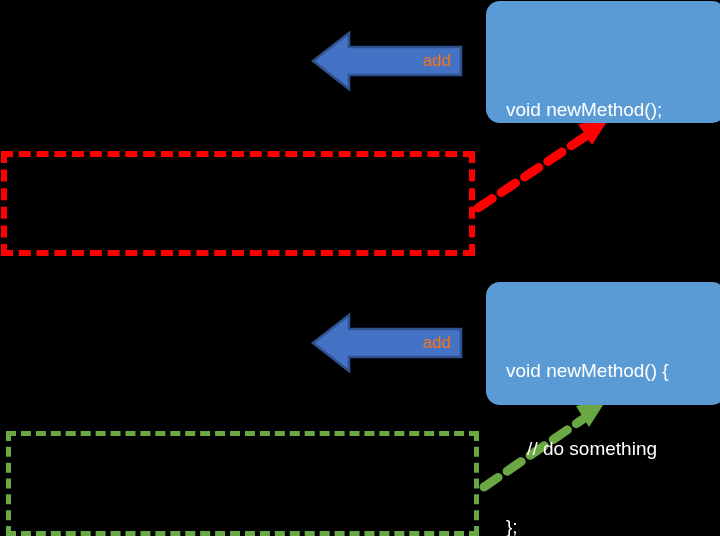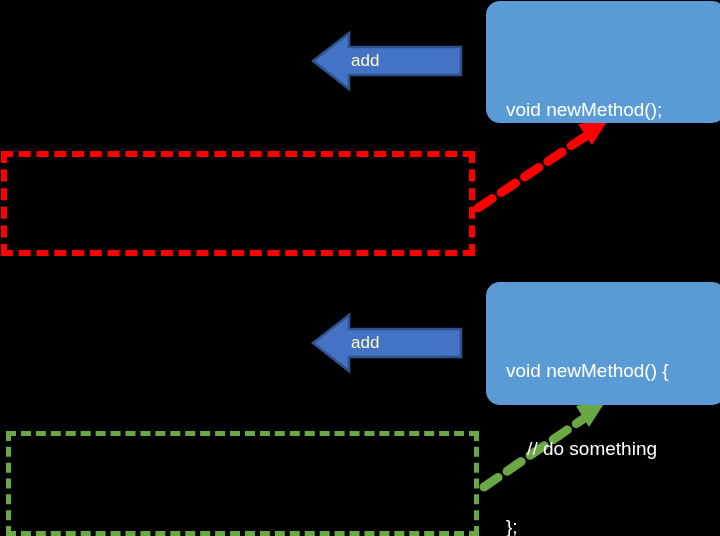--- a/index.html
+++ b/index.html
@@ -41,23 +41,23 @@
   }
   .code-line {
     display: block;
   }
   .arrow-svg {
     position: absolute;
     overflow: visible;
   }
   .arrow-label {
     position: absolute;
-    color: #fef9c3;
+    color: #f97316;
     font-size: 17px;
-    text-align: left;
+    text-align: right;
     width: 100px;
     pointer-events: none;
   }
   #add-arrow-1 { left: 311px; top: 30px; }
   #add-arrow-2 { left: 311px; top: 312px; }
   #add-label-1 { left: 351px; top: 51px; }
   #add-label-2 { left: 351px; top: 333px; }
 
   .dashed-rect {
     position: absolute;

